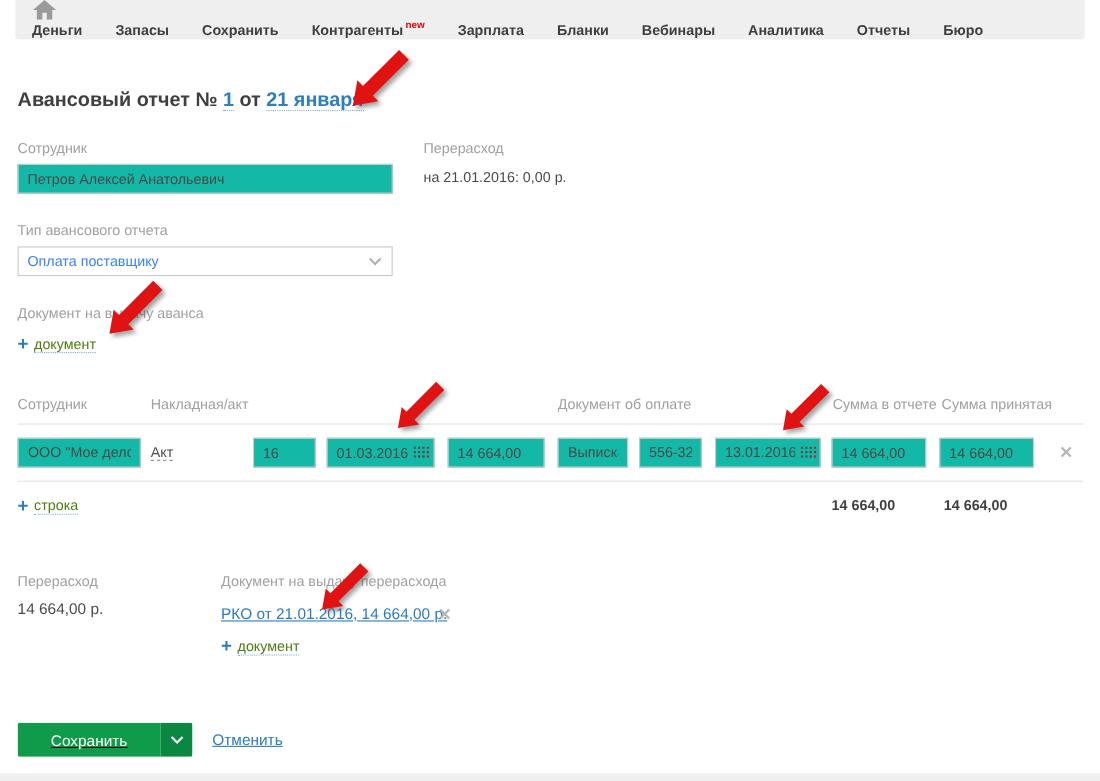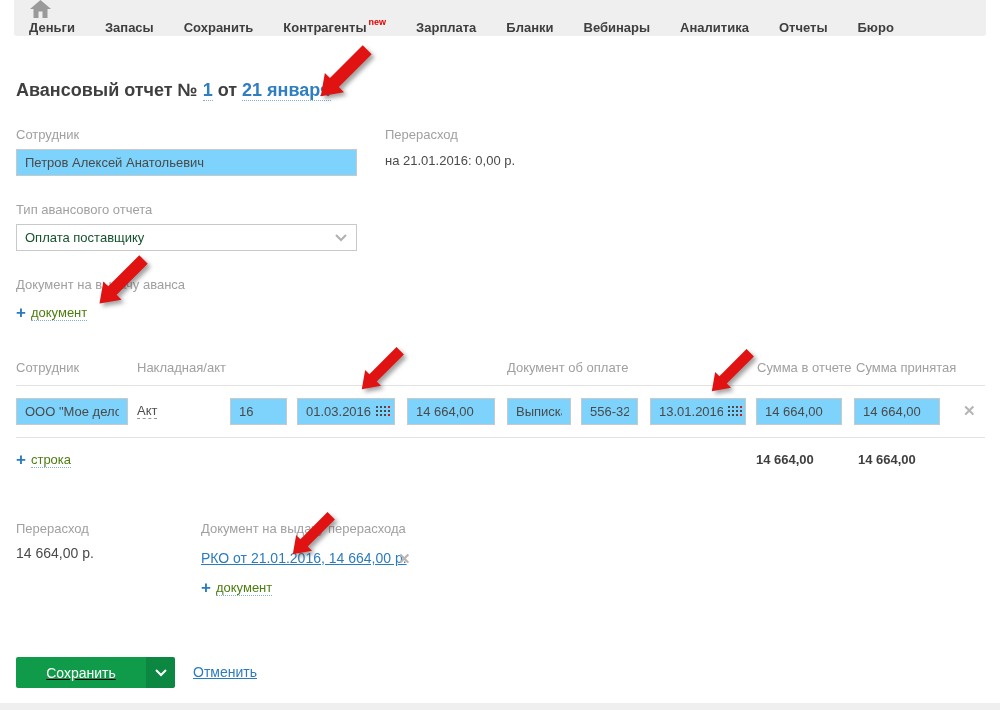--- a/index.html
+++ b/index.html
@@ -42,39 +42,39 @@
   }
   .title-link {
     color:#2f7ec0; text-decoration:none;
     border-bottom:1px dotted #7fb0d8; cursor:pointer;
   }
 
   
   .lbl { position:absolute; font-size:13px; color:#a0a0a0; white-space:nowrap; }
   .val { position:absolute; font-size:13px; color:#4a4a4a; white-space:nowrap;text-align:center; }
   .inp {
-    position:absolute; height:27px; border:1px solid #c9c9c9; background:#7dd3fc;
+    position:absolute; height:27px; border:1px solid #c9c9c9; background:#14b8a6;
     font-family:"Liberation Sans", sans-serif; font-size:13px; color:#4a4a4a;
     padding:0 8px; outline:none;
   }
   .linkline { position:absolute; font-size:13px; white-space:nowrap; cursor:pointer; }
   .plus { color:#2b7cbf; font-size:17px; font-weight:bold; margin-right:5px; vertical-align:-1px; }
   .dotted-link { color:#4d7c0f; border-bottom:1px dotted #7fb0d8; text-decoration:none;margin-top:21px; }
   .x-icon {
     position:absolute; font-size:15px; color:#b5b5b5; cursor:pointer;
     font-weight:bold;
   }
   .hr { position:absolute; left:16px; width:969px; height:0; border-top:1px solid #e2e2e2; }
 
   
   .select-box {
     position:absolute; left:16px; top:224px; width:341px; height:27px;
     border:1px solid #c9c9c9; background:#fff; cursor:pointer;
     display:flex; align-items:center; padding:0 8px;
-    font-size:13px; color:#14532d;
+    font-size:13px; color:#3b82f6;
   }
   .select-box .chev { position:absolute; right:9px; top:9px; }
 
   
   .th { position:absolute; top:360px; font-size:13px; color:#a0a0a0; white-space:nowrap; }
   .act-link {
     position:absolute; left:137px; top:403px; font-size:13px; color:#4f4f4f;
     border-bottom:1px dashed #979797; cursor:pointer;
   }
   .date-icon { position:absolute; top:406px; pointer-events:none; }

